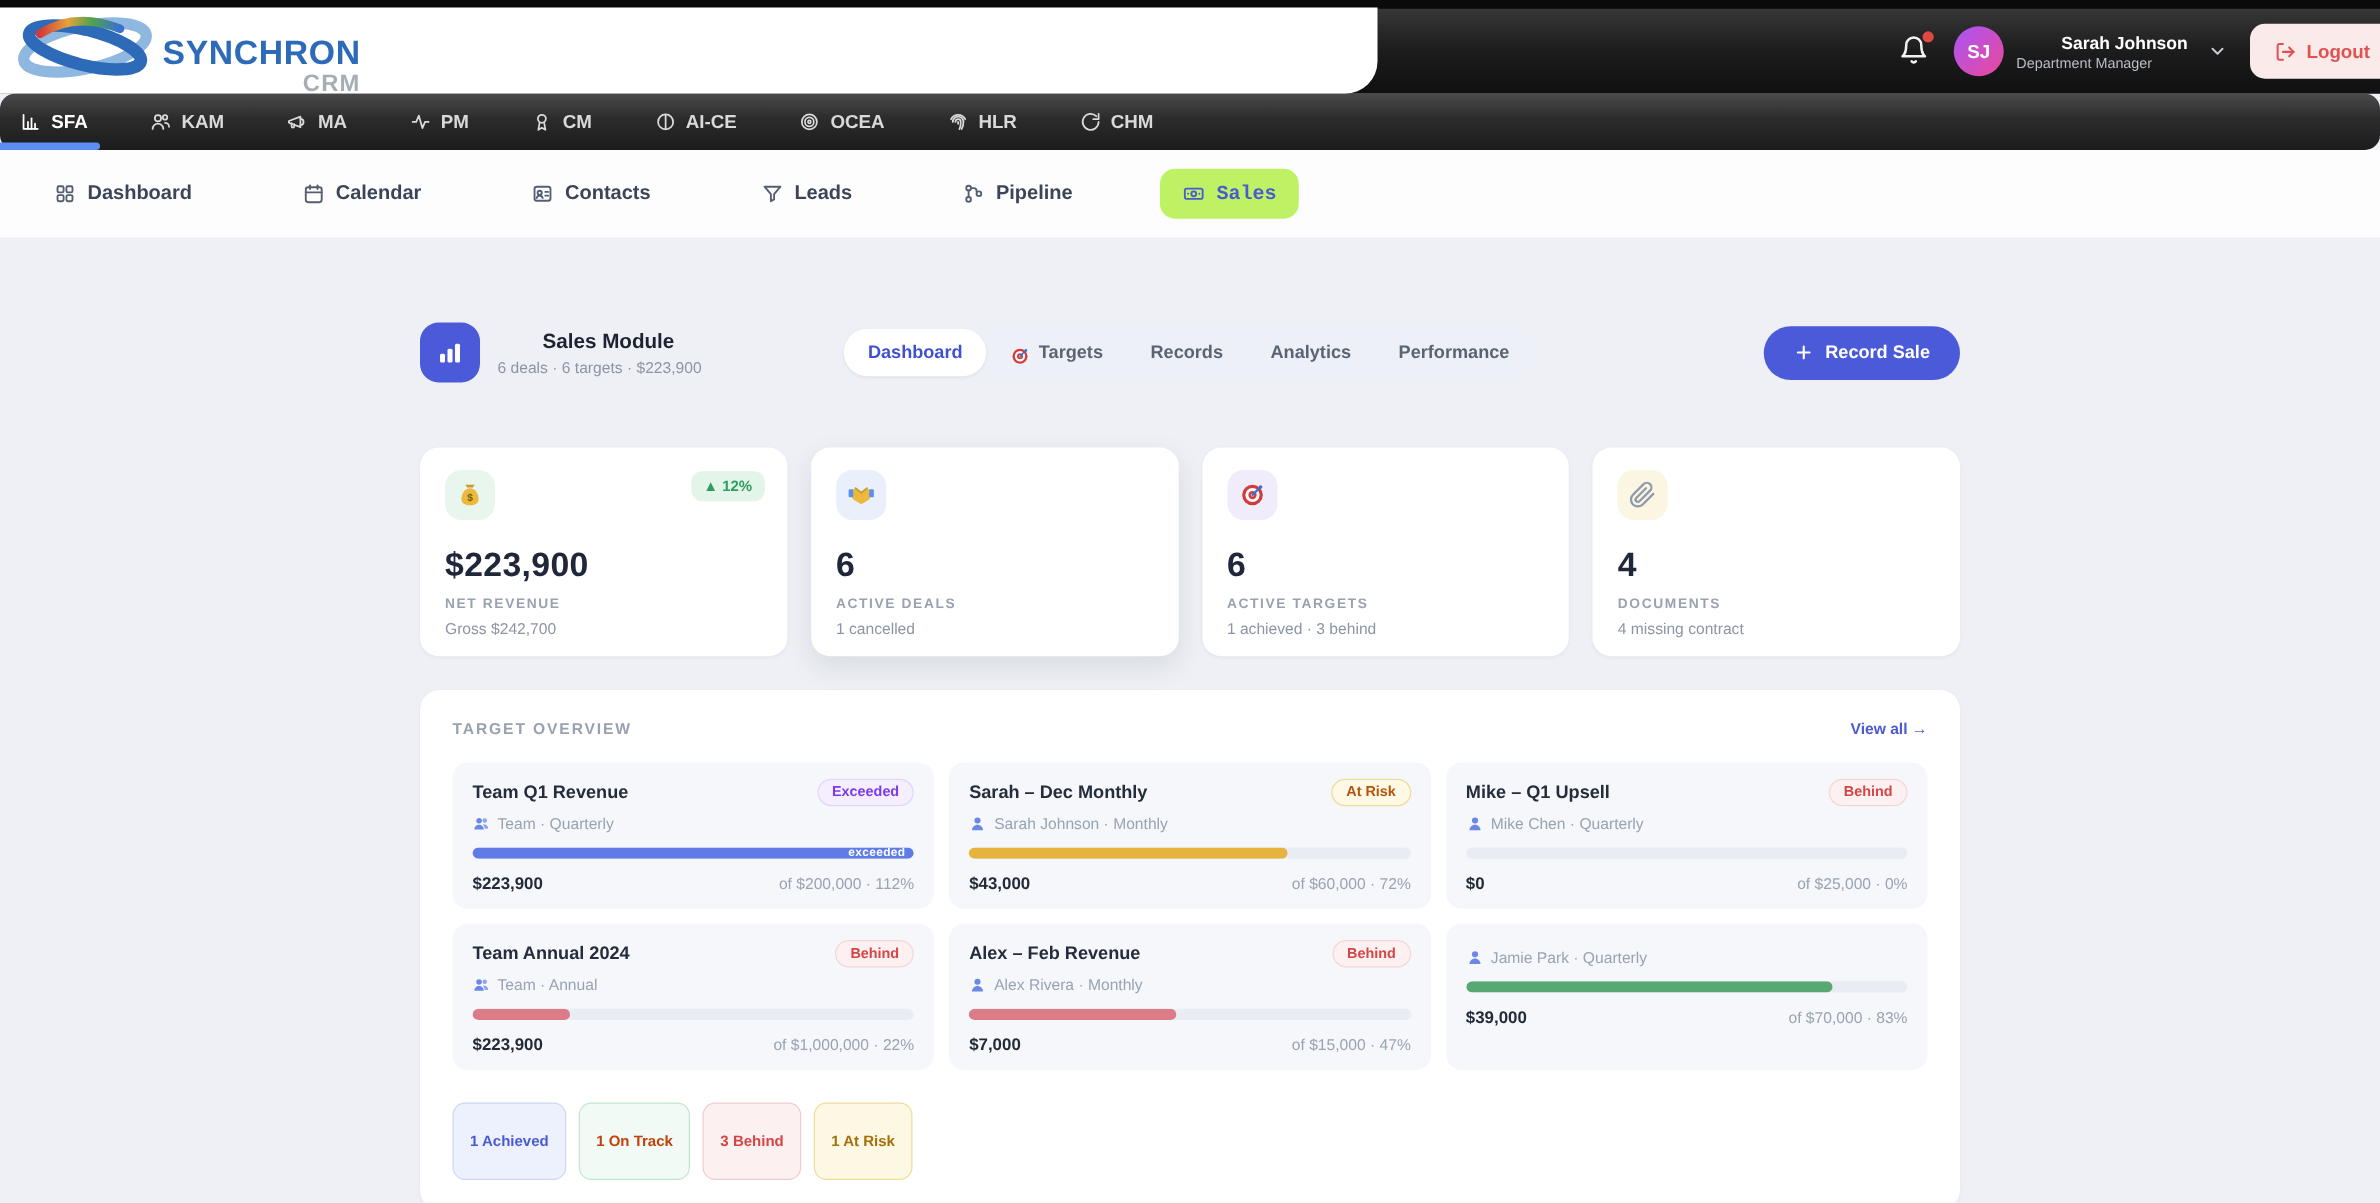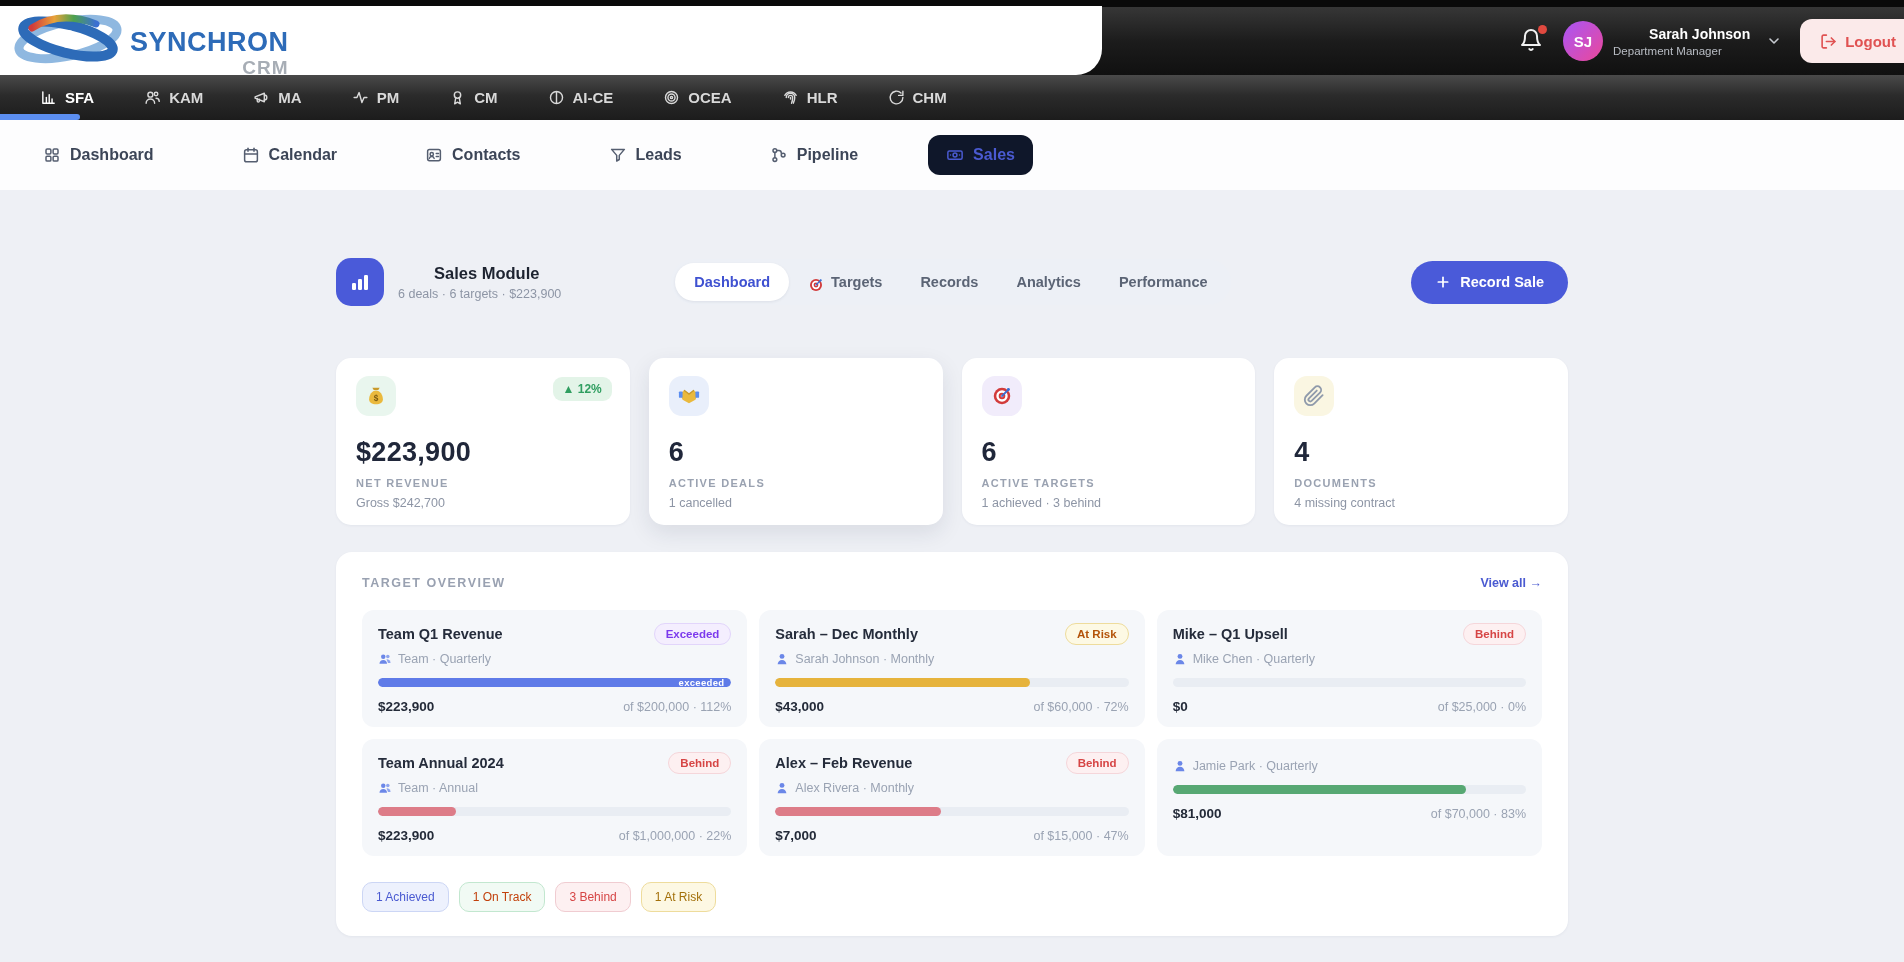--- a/index.html
+++ b/index.html
@@ -22,31 +22,31 @@
   .bell-wrap { position:relative; width:26px; height:26px; color:#f2f2f2; }
   .bell-dot { position:absolute; top:-3px; right:-2px; width:9px; height:9px; background:#e0493f; border-radius:50%; }
   .user-chip { display:flex; align-items:center; gap:10px; }
   .avatar { width:40px; height:40px; border-radius:50%; background:linear-gradient(135deg,#a855f7,#ec4899); color:#fff; font-weight:bold; font-size:15px; display:flex; align-items:center; justify-content:center; }
   .user-name { color:#ffffff; font-size:14px; font-weight:bold;margin-left:36px; }
   .user-role { color:#b9bdc4; font-size:11.5px; margin-top:3px; }
   .chev { color:#c7cad0; }
   .logout-btn { display:flex; align-items:center; gap:8px; background:#fbeaea; color:#e05252; font-size:15px; font-weight:bold; border:none; border-radius:12px; height:44px; padding:0 20px; margin-right:-12px; cursor:pointer; font-family:inherit; }
 
   
-  .modnav { position:relative; height:45px; background:linear-gradient(180deg,#4a4a4a 0%,#2b2b2b 45%,#1c1c1c 100%); display:flex; align-items:center; padding-left:40px; gap:50px; }
+  .modnav { position:relative; height:45px; background:linear-gradient(180deg,#4a4a4a 0%,#2b2b2b 45%,#1c1c1c 100%); display:flex; align-items:center; padding-left:16px; gap:50px;border-radius:12px; }
   .modnav-item { display:flex; align-items:center; gap:8px; color:#d9d9d9; font-size:15px; font-weight:600; cursor:pointer; }
   .modnav-item.active { color:#ffffff; }
   .modnav-item svg { width:17px; height:17px; }
   .modnav-underline { position:absolute; left:0; bottom:0; width:80px; height:6px; background:#5b8ef0; border-radius:0 4px 4px 0; }
 
   
   .subnav { height:70px; background:#fdfdfe; display:flex; align-items:center; padding-left:25px; gap:52px; }
   .subnav-item { display:flex; align-items:center; gap:9px; color:#3c4557; font-size:16px; font-weight:600; cursor:pointer; padding:11px 18px; border-radius:12px; }
   .subnav-item svg { width:18px; height:18px; color:#555e70; }
-  .subnav-item.active { background:#0f172a; color:#4a5ad1; }
+  .subnav-item.active { background:#bef264; color:#4a5ad1;font-family:Liberation Mono, monospace; }
   .subnav-item.active svg { color:#4a5ad1; }
 
   
   .content { width:1232px; margin:0 auto; padding-top:64px; }
 
   .module-header { display:flex; align-items:center; height:56px; }
   .module-icon { width:48px; height:48px; border-radius:15px; background:#4a5ad9; color:#fff; display:flex; align-items:center; justify-content:center; }
   .module-titles { margin-left:14px; }
   .module-title { font-size:16.5px; font-weight:bold; color:#1d2330;margin-left:36px; }
   .module-sub { font-size:12.5px; color:#8d95a5; margin-top:4px; }
@@ -87,21 +87,21 @@
   .t-fill.blue  { background:#5f7be8; }
   .t-fill.amber { background:#e6b33c; }
   .t-fill.red   { background:#dd7c88; }
   .t-fill.green { background:#57a873; }
   .t-fill-label { color:#ffffff; font-size:9.5px; font-weight:bold; padding-right:7px; letter-spacing:.3px; }
   .t-bottom { display:flex; align-items:center; justify-content:space-between; margin-top:12px; }
   .t-value { font-size:13.5px; font-weight:bold; color:#232a38; }
   .t-target { font-size:12.5px; color:#9aa3b3; }
 
   .summary-row { display:flex; gap:10px; margin-top:26px; }
-  .sum-pill { font-size:12px; font-weight:normal; padding:7px 13px; border-radius:10px; border:1px solid transparent; }
+  .sum-pill { font-size:12px; font-weight:bold; padding:23px 13px; border-radius:10px; border:1px solid transparent; }
   .sum-pill.indigo { color:#4a5ad1; background:#edf1fd; border-color:#ccd6f5; }
   .sum-pill.green  { color:#c2410c; background:#f1faf4; border-color:#c2e7cf; }
   .sum-pill.red    { color:#d64545; background:#fdf0f1; border-color:#f0ccd1; }
   .sum-pill.amber  { color:#a3700a; background:#fdf8e3; border-color:#eedc9c; }
 </style>
 </head>
 <body>
 
 <header class="topbar">
   <div class="brand-panel">
@@ -562,21 +562,21 @@
                 <circle cx="12" cy="7.5" r="4.2"></circle>
                 <path d="M4.5 21c0-4.1 3.4-7.5 7.5-7.5s7.5 3.4 7.5 7.5z"></path>
               </svg>
             </span>
             <span>Jamie Park · Quarterly</span>
           </div>
           <div class="t-track">
             <div class="t-fill green" style="width: 83%;"></div>
           </div>
           <div class="t-bottom">
-            <div class="t-value">$81,000</div>
+            <div class="t-value">$39,000</div>
             <div class="t-target">of $70,000 · 83%</div>
           </div>
         </div>
       </div>
     <div class="summary-row" id="summary-row">
         <div class="sum-pill indigo">1 Achieved</div>
         <div class="sum-pill green">1 On Track</div>
         <div class="sum-pill red">3 Behind</div>
         <div class="sum-pill amber">1 At Risk</div>
       </div>

